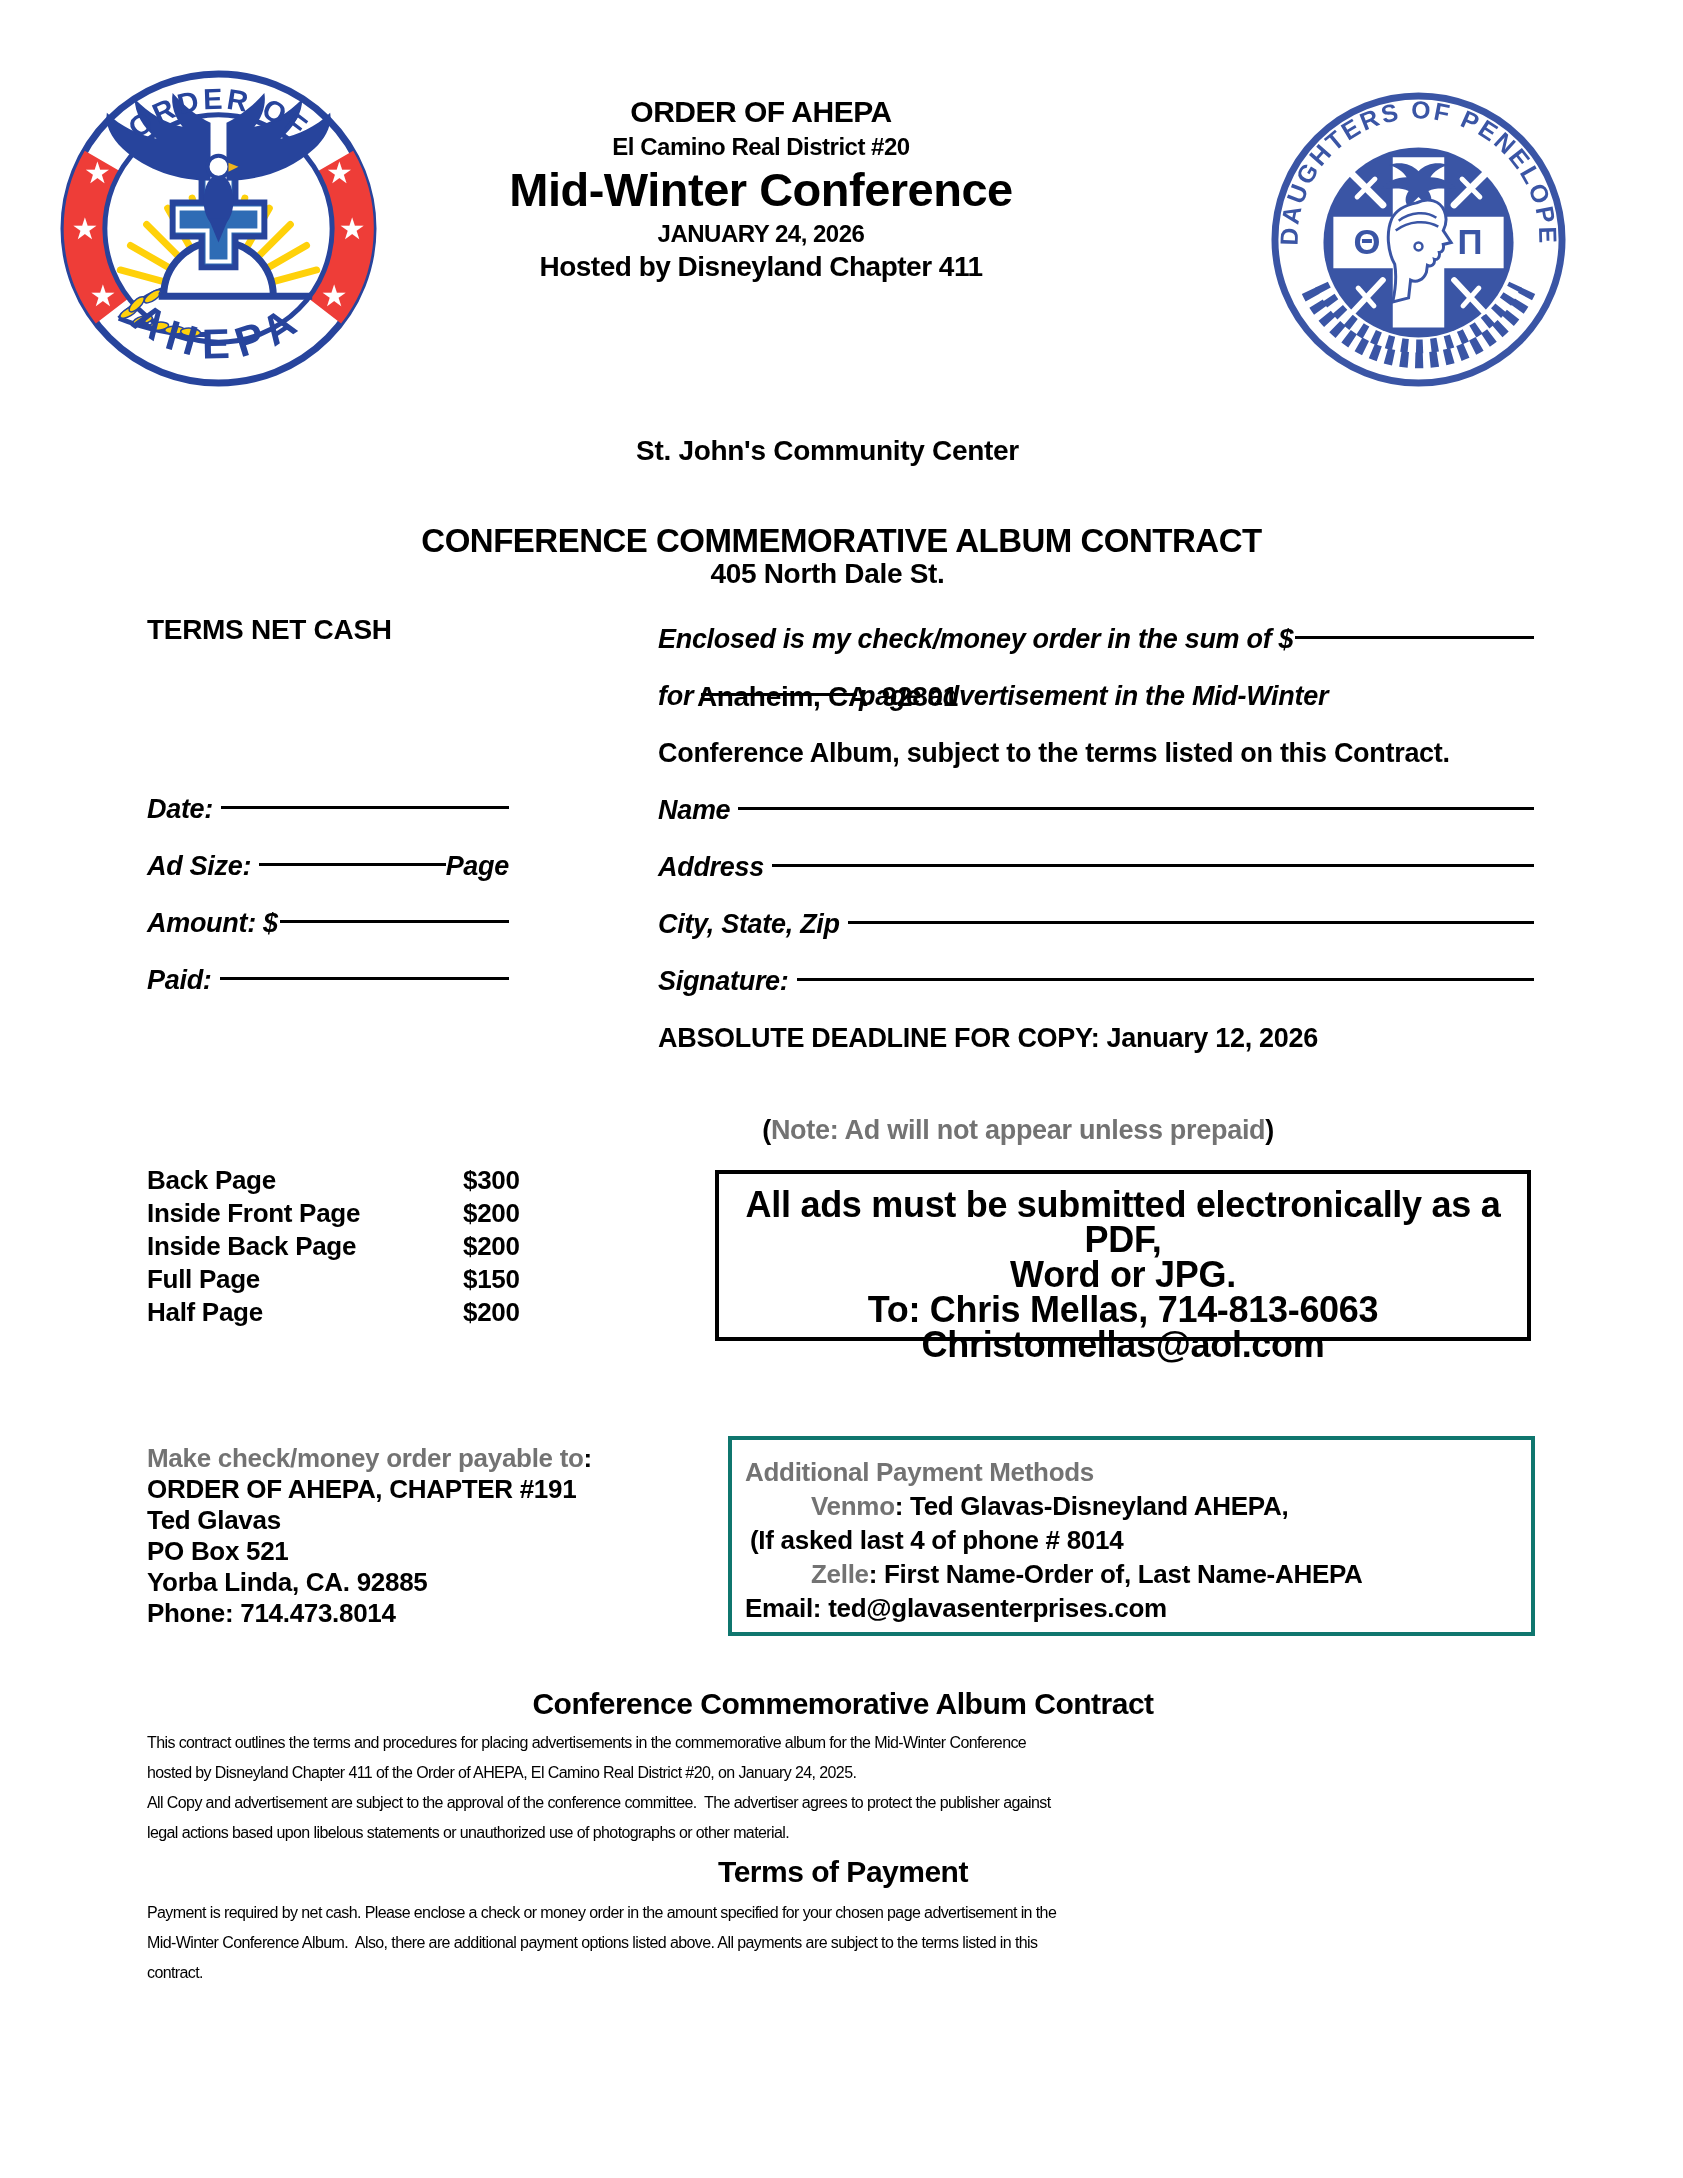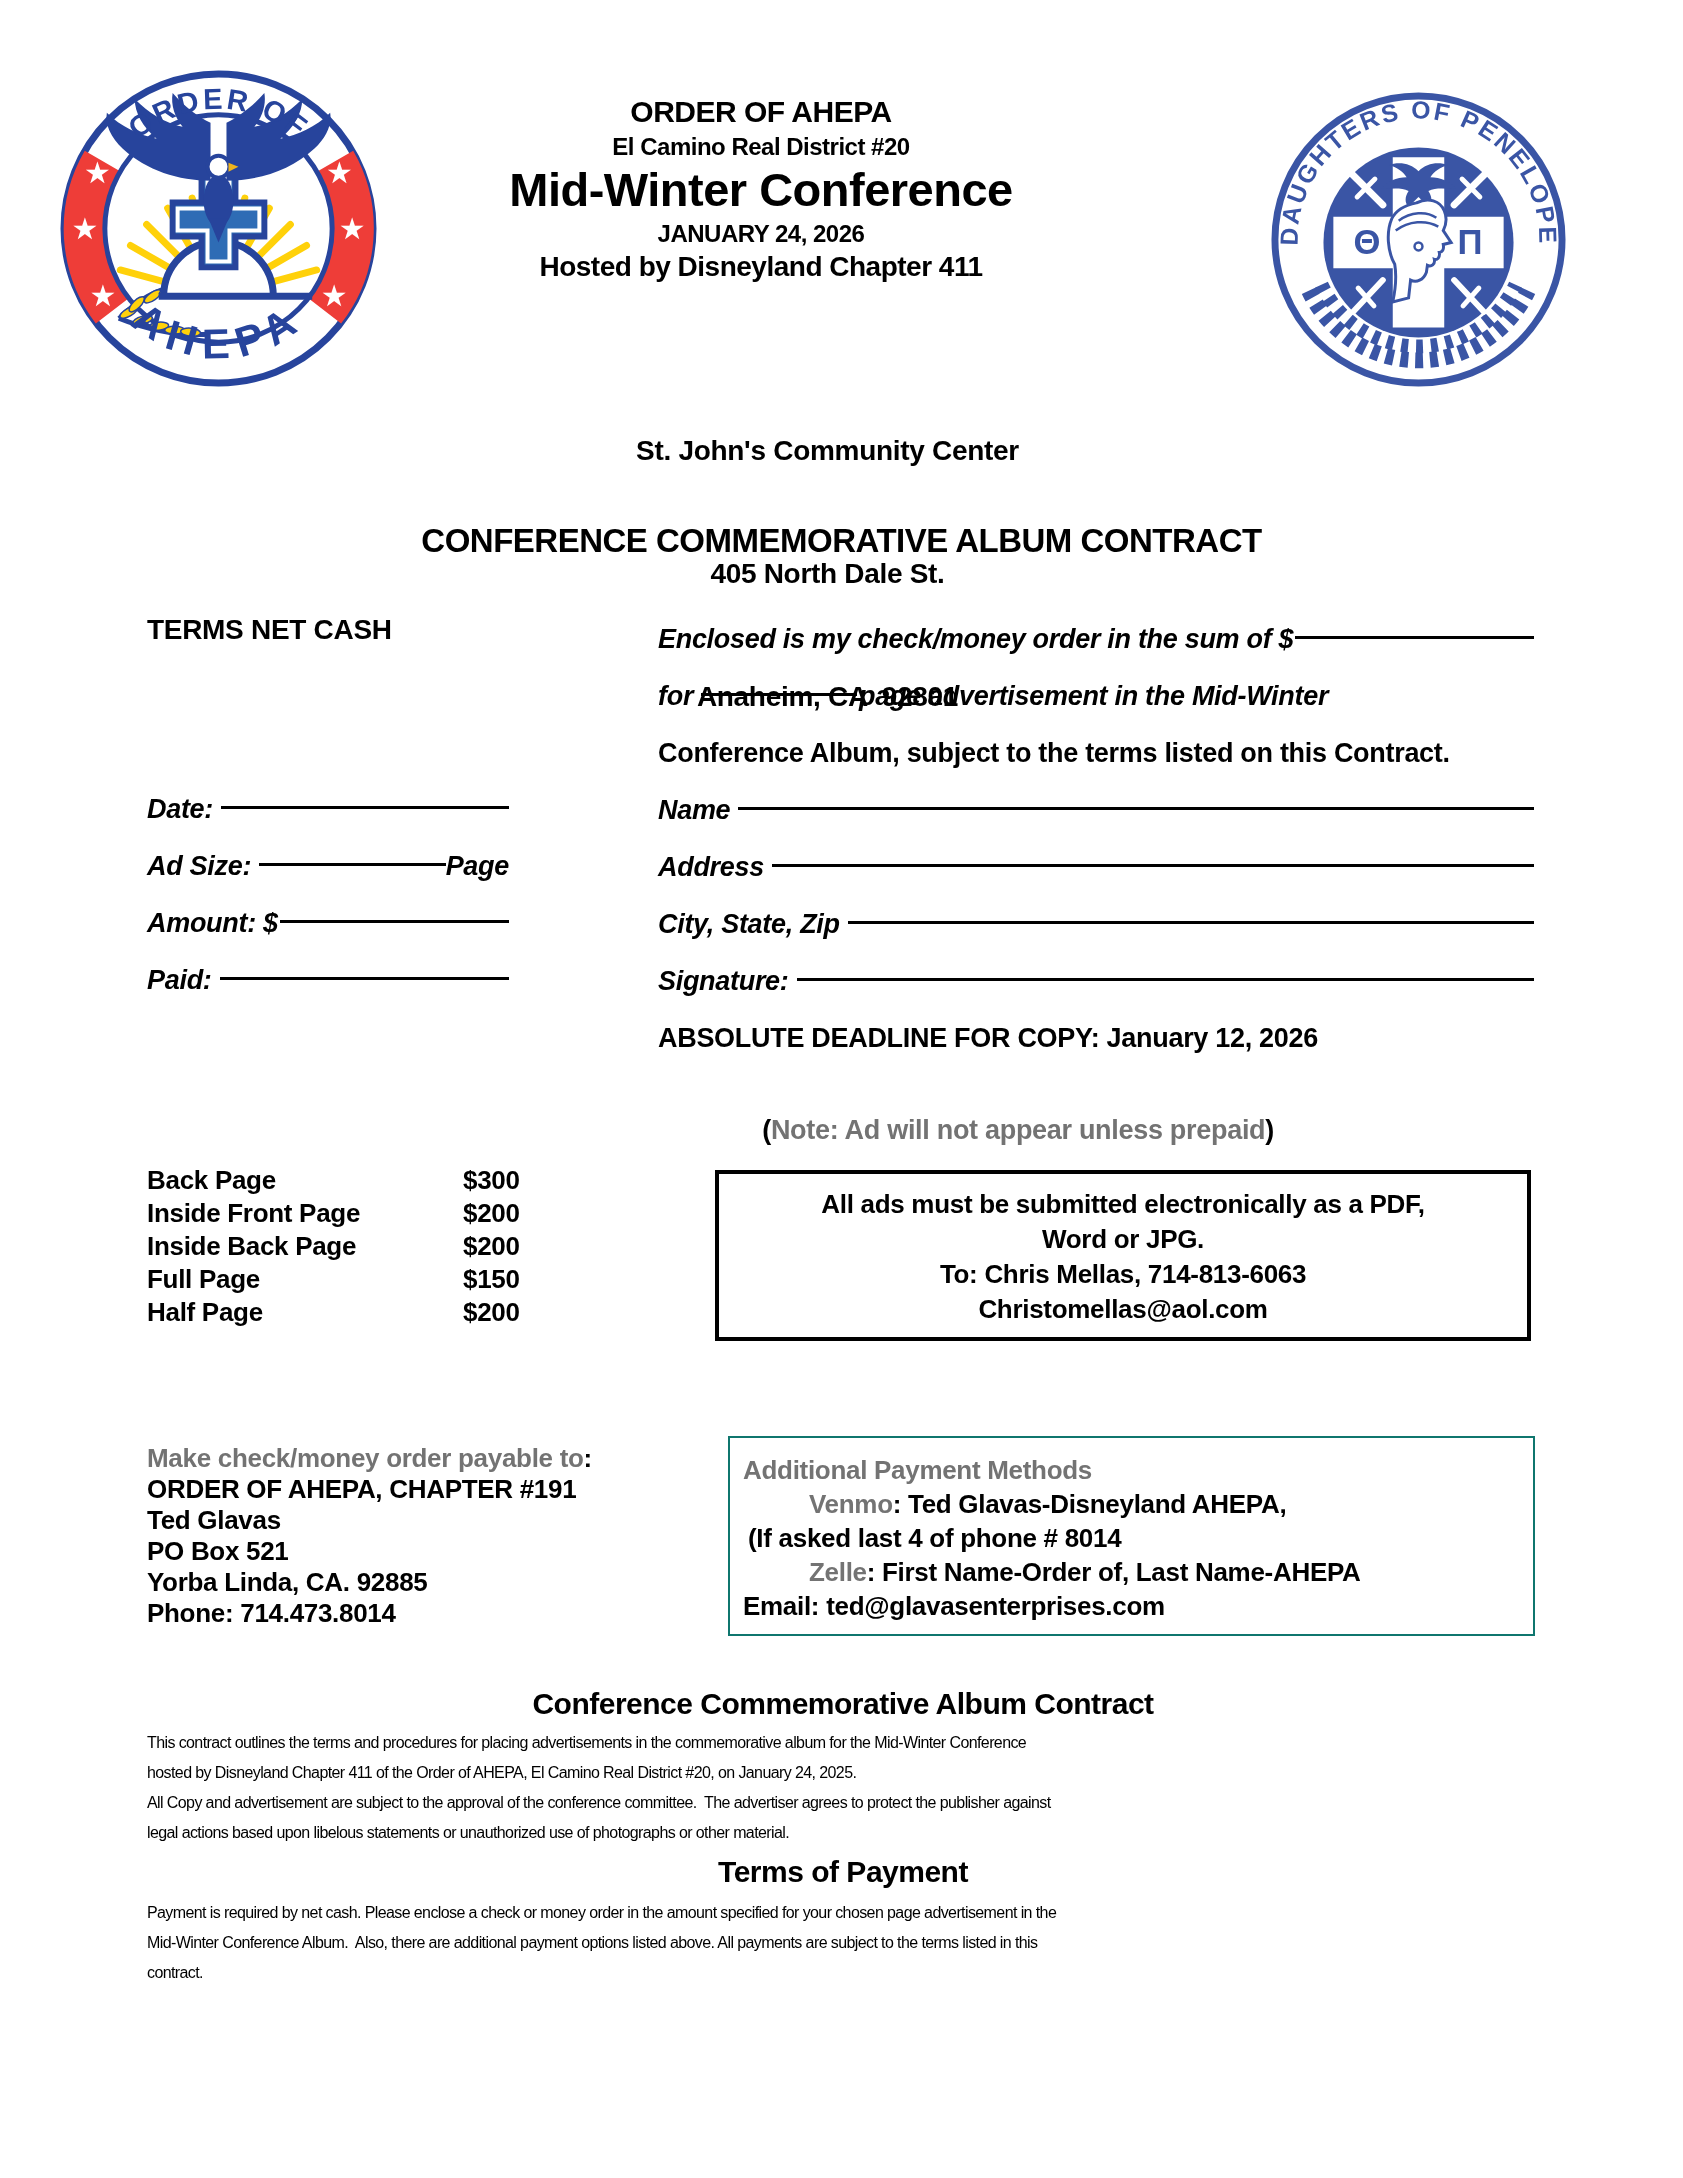--- a/index.html
+++ b/index.html
@@ -30,24 +30,24 @@
   
   .rform{position:absolute;left:658px;top:622px;width:876px;}
   .textline{font-size:27px;font-weight:bold;line-height:35px;margin-bottom:22px;letter-spacing:-0.3px;white-space:pre-wrap;}
   .note{padding-left:61px;}
   
   .prices{position:absolute;left:147px;top:1164px;font-size:26px;font-weight:bold;line-height:33px;letter-spacing:-0.3px;}
   .prow{display:flex;}
   .pitem{width:316px;}
   
   .box1{position:absolute;left:715px;top:1170px;width:816px;height:171px;border:4px solid #000;
-        box-sizing:border-box;text-align:center;font-size:26px;font-weight:bold;line-height:35px;
+        box-sizing:border-box;text-align:center;font-size:36px;font-weight:bold;line-height:35px;
         padding-top:13px;letter-spacing:-0.3px;}
   .payable{position:absolute;left:147px;top:1443px;font-size:26px;font-weight:bold;line-height:31px;letter-spacing:-0.3px;}
-  .box2{position:absolute;left:728px;top:1436px;width:807px;height:200px;border:2px solid #0f766e;
+  .box2{position:absolute;left:728px;top:1436px;width:807px;height:200px;border:4px solid #0f766e;
         box-sizing:border-box;font-size:26px;font-weight:bold;line-height:34px;
         padding:15px 10px 4px 13px;letter-spacing:-0.3px;}
   .indent{padding-left:66px;}
   .small-indent{padding-left:5px;}
   
   .bottom{position:absolute;left:147px;top:1686px;width:1392px;}
   .bh{font-size:30px;font-weight:bold;text-align:center;line-height:36px;margin:0 0 6px;letter-spacing:-0.5px;}
   .bh2{margin:6px 0 8px;}
   .bp{font-size:16px;line-height:30px;letter-spacing:-0.6px;white-space:pre-wrap;margin:0 0 4px;}
   svg{position:absolute;}

